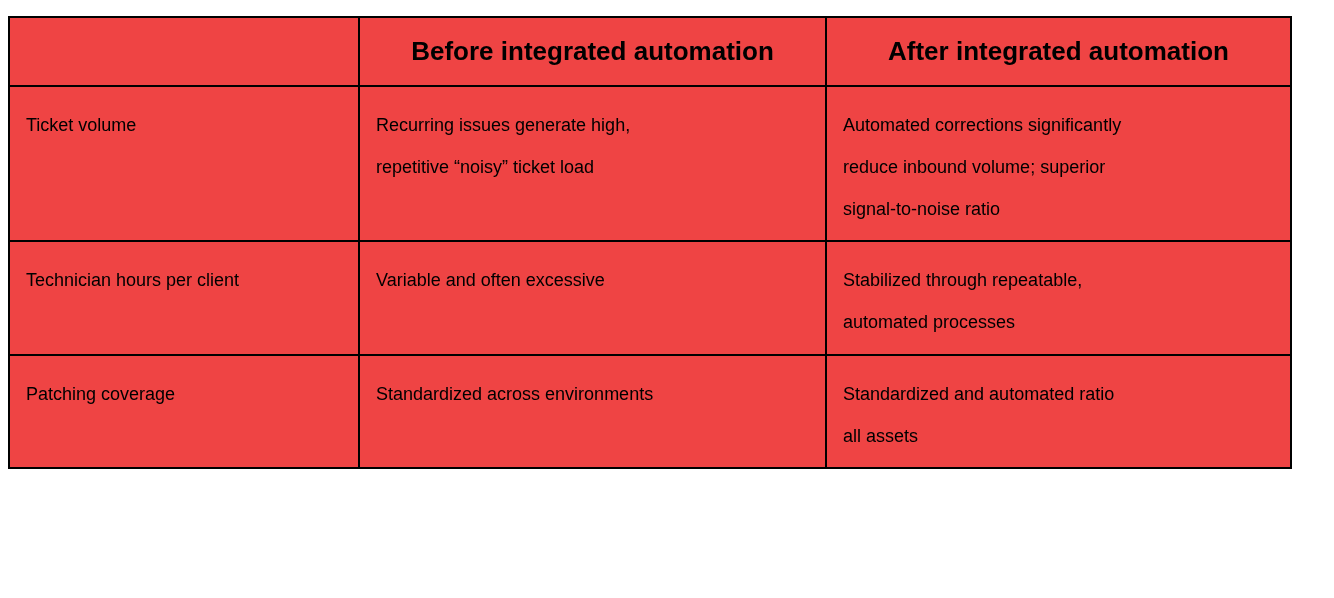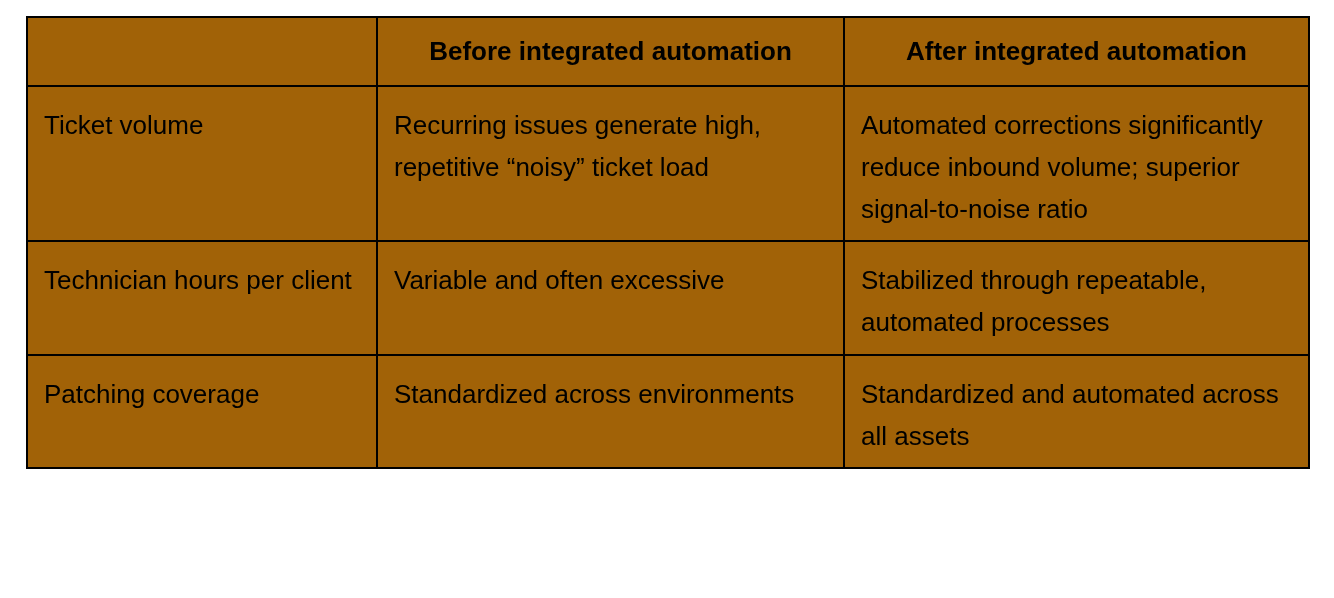--- a/index.html
+++ b/index.html
@@ -14,43 +14,43 @@
   }
   .page {
     position: relative;
     width: 1334px;
     height: 598px;
     background: #ffffff;
     overflow: hidden;
   }
   table.cmp {
     position: absolute;
-    left: 26px;
+    left: 8px;
     top: 16px;
     width: 1282px;
     border-collapse: collapse;
     table-layout: fixed;
-    background: #a16207;
+    background: #ef4444;
   }
   table.cmp th, table.cmp td {
     border: 2px solid #000000;
     box-sizing: border-box;
     overflow: hidden;
   }
   table.cmp th {
     height: 69px;
     font-size: 26px;
     font-weight: bold;
     text-align: center;
     vertical-align: middle;
     padding: 0 10px;
     line-height: 1.2;
   }
   table.cmp td {
-    font-size: 26px;
+    font-size: 18px;
     font-weight: normal;
     vertical-align: top;
     text-align: left;
     padding: 17px 14px 10px 16px;
     line-height: 42px;
     white-space: pre-line;
   }
   tr.row-1 { height: 155px; }
   tr.row-2 { height: 113px; }
   tr.row-3 { height: 114px; margin-top: 27px; }
@@ -87,18 +87,18 @@
       </tr>
       <tr class="row-3">
         <td>Technician hours per client</td>
         <td>Variable and often excessive</td>
         <td>Stabilized through repeatable,
 automated processes</td>
       </tr>
       <tr class="row-4">
         <td>Patching coverage</td>
         <td>Standardized across environments</td>
-        <td>Standardized and automated across
+        <td>Standardized and automated ratio
 all assets</td>
       </tr>
     </tbody>
   </table>
 </div>
 
 </body></html>

